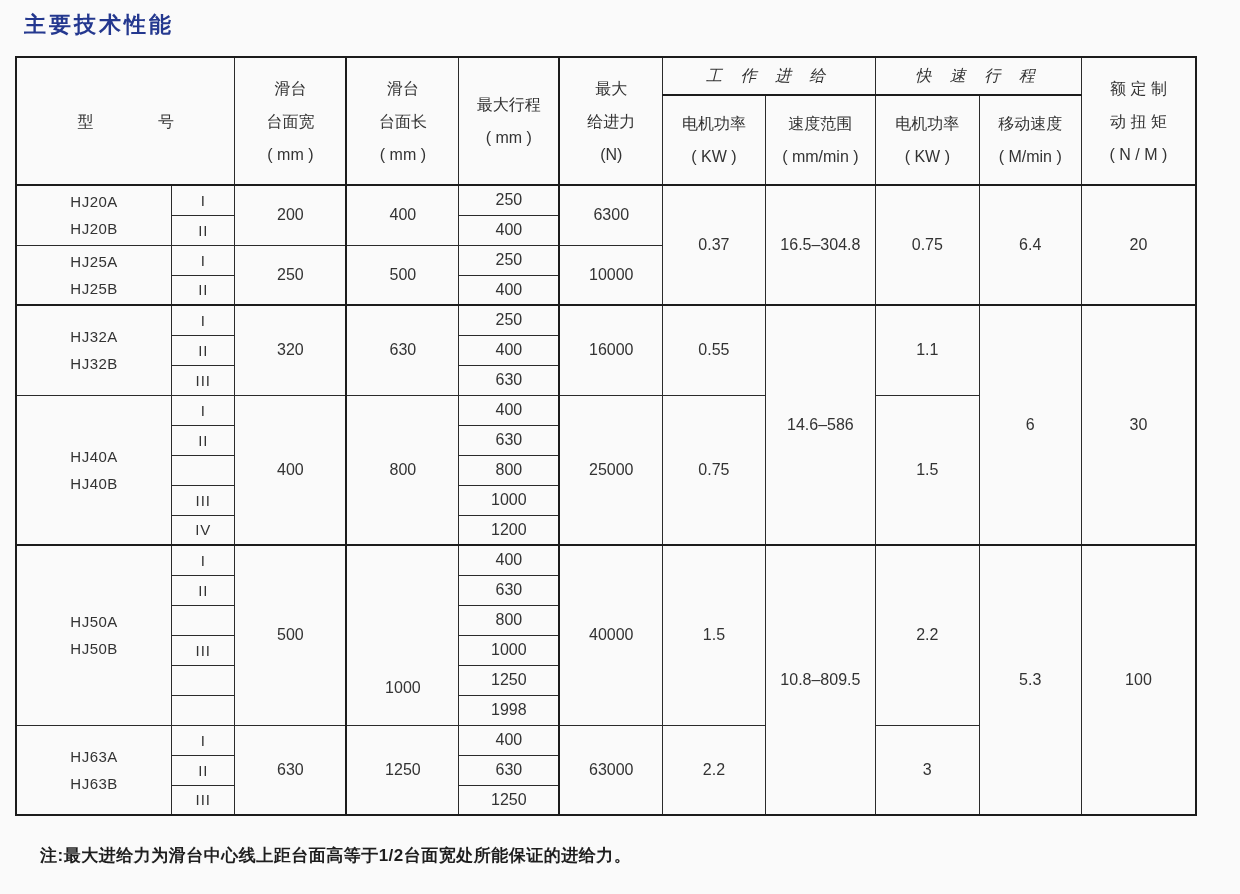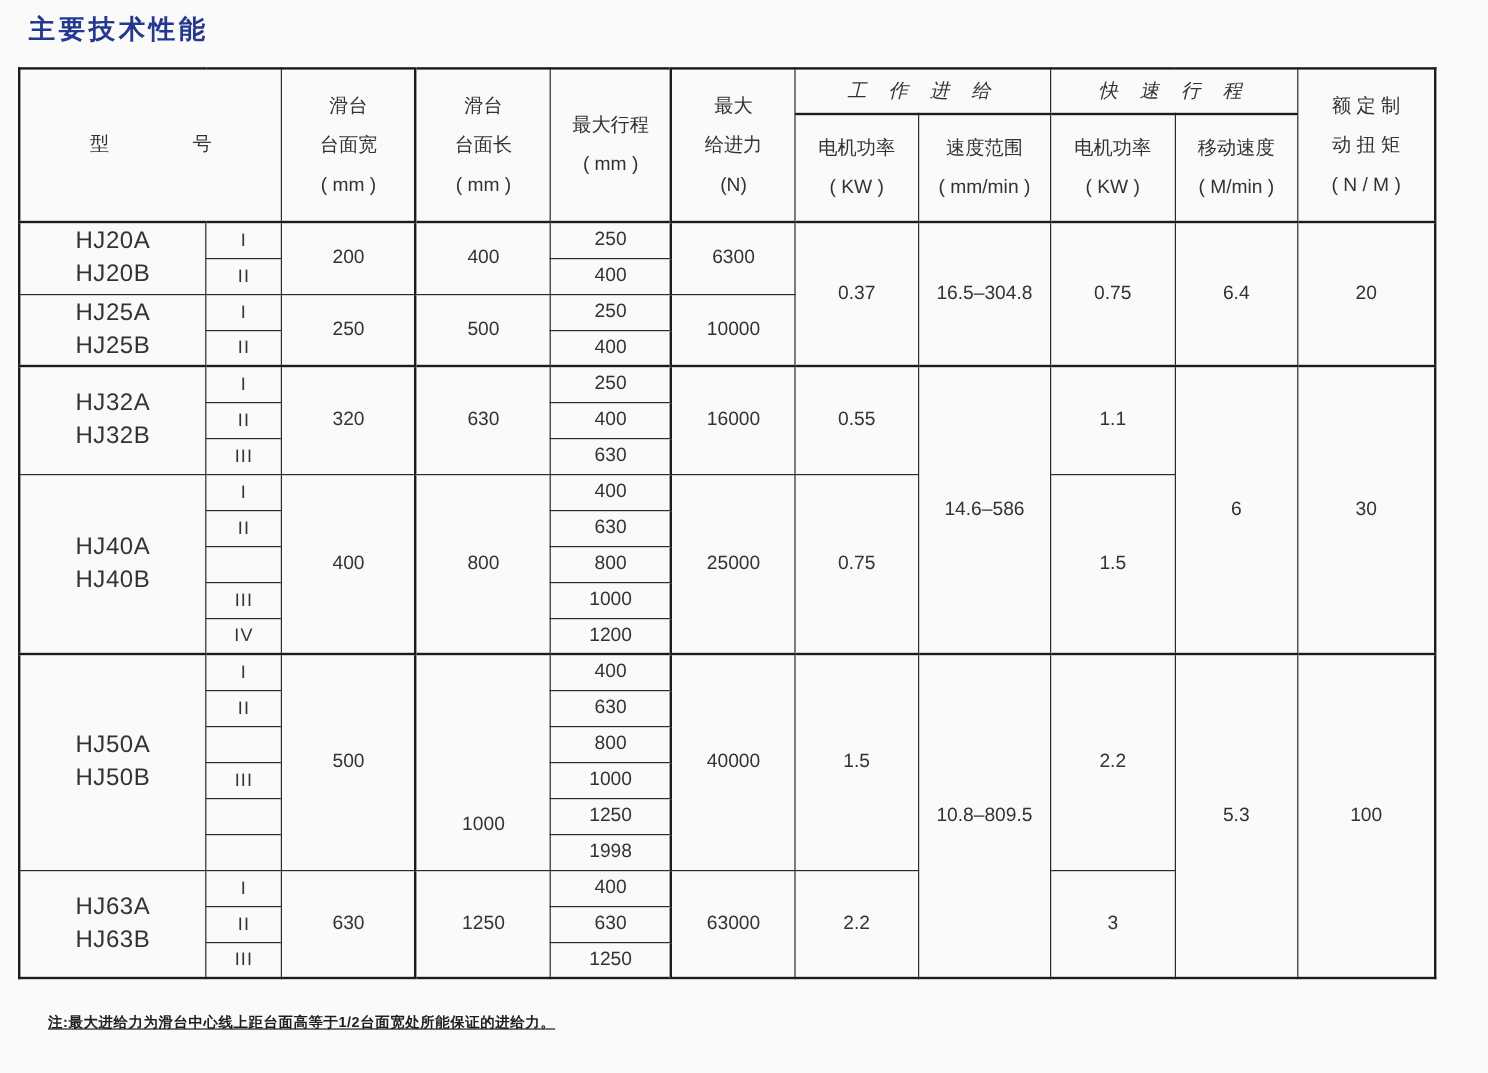--- a/index.html
+++ b/index.html
@@ -29,29 +29,29 @@
     padding:0; color: var(--text, #333333);
     overflow:hidden;
   }
   thead { border-bottom:2px solid var(--borderdark, #1c1c1c); }
   thead th div { line-height:33px; }
   tr.h1 { height:38px; }
   tr.h2 { height:90px; }
   tbody tr { height:30px; }
   .grp { border-bottom:2px solid var(--borderdark, #1c1c1c); letter-spacing:7px;font-style:italic; }
   .modelhdr { letter-spacing:0; }
-  .modelhdr div { letter-spacing:30px; text-indent:30px;font-family:Liberation Mono, monospace; }
+  .modelhdr div { letter-spacing:30px; text-indent:30px; }
   tr.thick-top td { border-top:2px solid var(--borderdark, #1c1c1c); }
   .bR2 { border-right:2px solid var(--borderdark, #1c1c1c); }
-  td.model div { line-height:27px; font-size:20px; letter-spacing:0.5px; }
+  td.model div { line-height:27px; font-size:15px; letter-spacing:0.5px; }
   td.variant { font-size:15px; letter-spacing:1px; }
   td.vlow { vertical-align:bottom; padding-bottom:28px; }
   .note {
     position:absolute; left:40px; top:844px; margin:0;
-    font-size:12px; font-weight:bold; color:#1e1e1e; letter-spacing:0.5px;text-decoration:underline;
+    font-size:17px; font-weight:bold; color:#1e1e1e; letter-spacing:0.5px;
   }
 </style>
 </head>
 <body>
 
 <h1 class="title">主要技术性能</h1>
 
 <table class="specs">
   <colgroup>
     <col style="width:155px">

